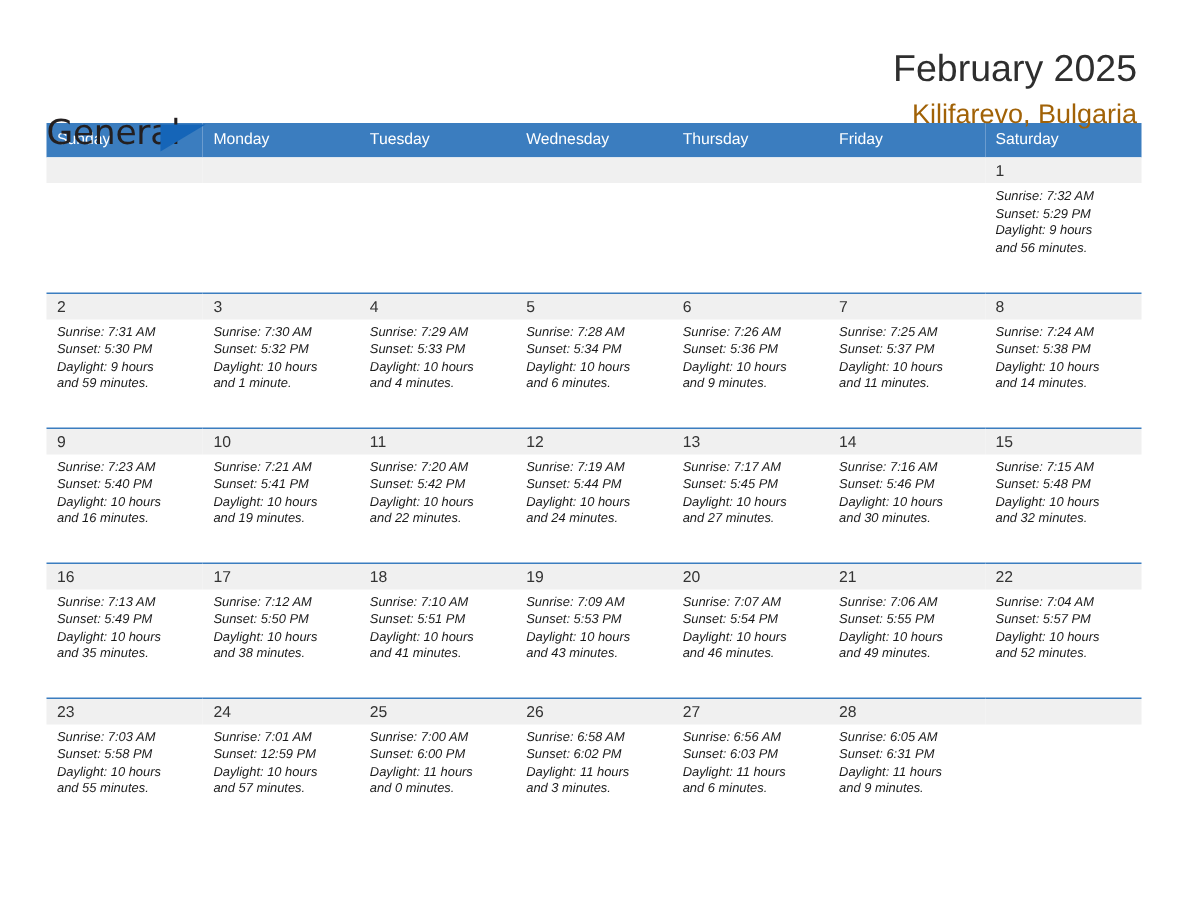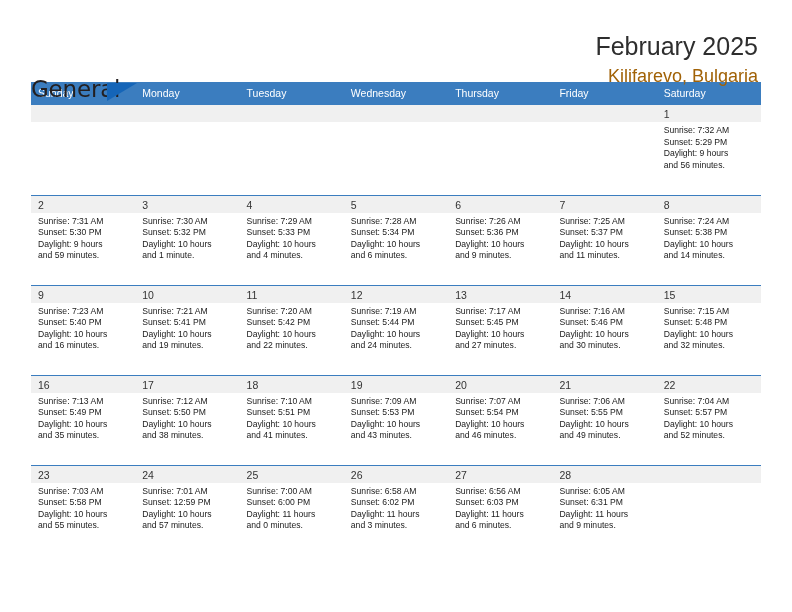--- a/index.html
+++ b/index.html
@@ -123,20 +123,21 @@
     color: #333333;
     line-height: 16px;
   }
 
   .cell-details {
     padding: 3px 6px 0 7px;
     font-size: 8.6px;
     line-height: 11.6px;
     color: #1a1a1a;
     font-family: "Liberation Sans", sans-serif;
+    font-style: italic;
   }
   .cell-details div { white-space: nowrap; }
 
   .empty .daynum-band { color: transparent; }
 </style>
 </head>
 <body>
 
 <div class="page">
 

